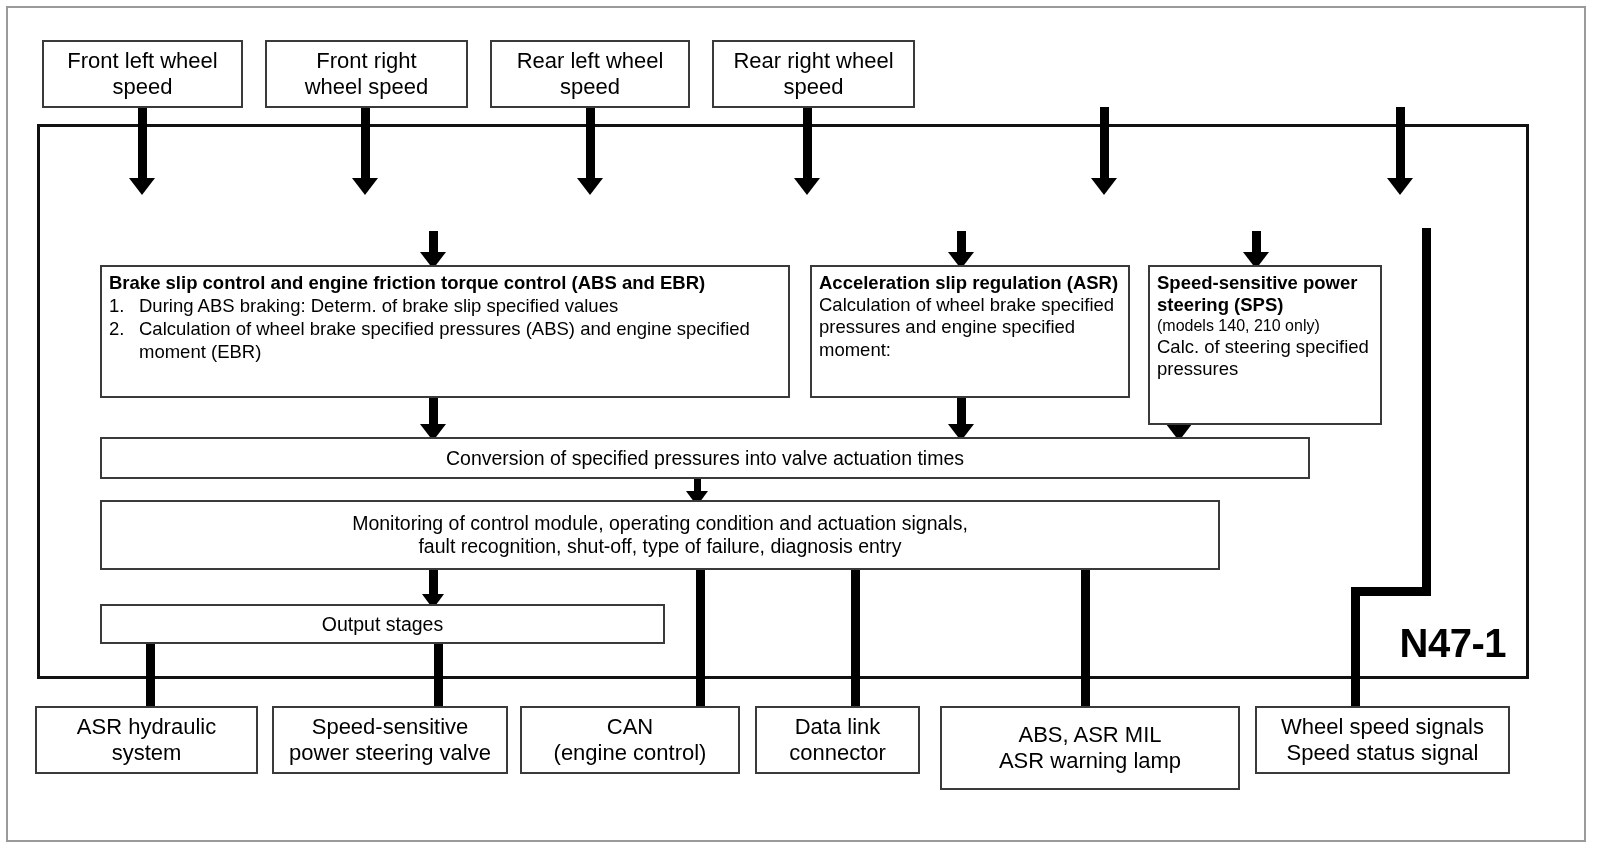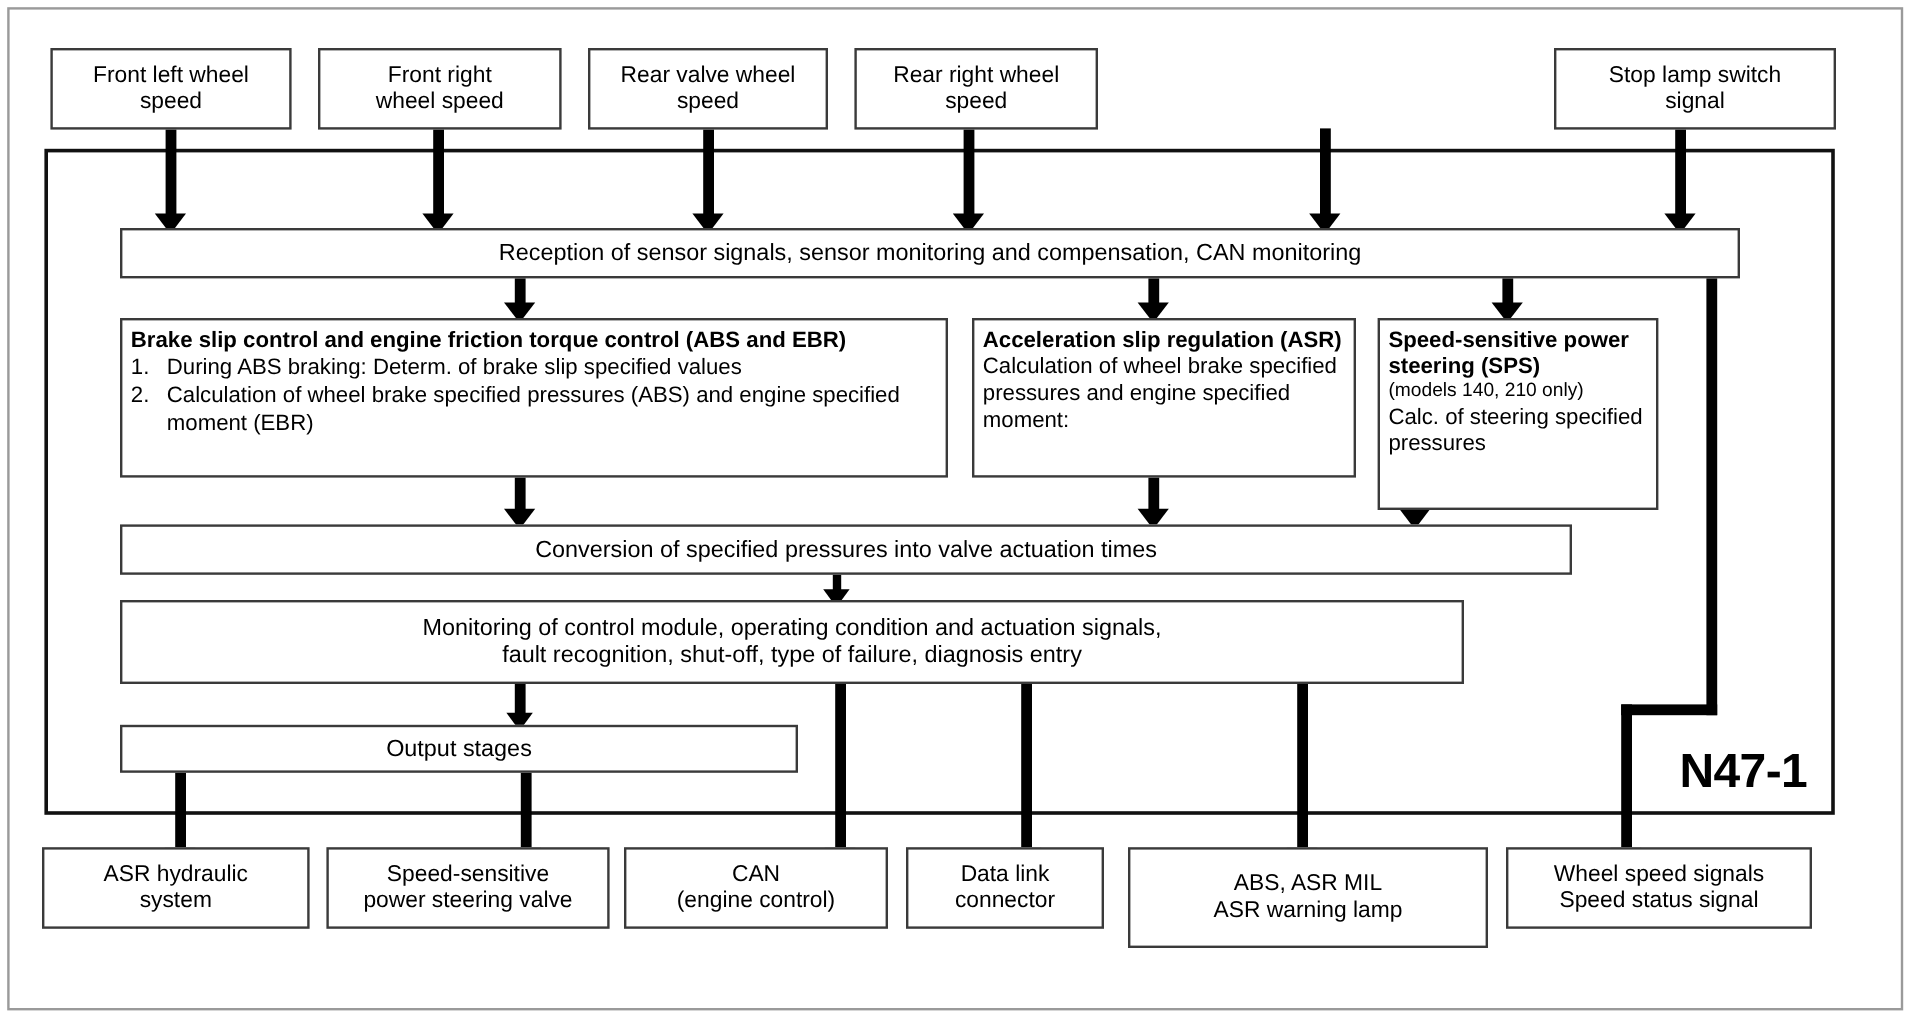--- a/index.html
+++ b/index.html
@@ -39,21 +39,21 @@
   .box {
     position: absolute;
     box-sizing: border-box;
     border: 2px solid #3a3a3a;
     background: #ffffff;
     display: flex;
     align-items: center;
     justify-content: center;
     text-align: center;
     color: #000;
-    font-size: 19px;
+    font-size: 22px;
     line-height: 1.18;
     padding: 3px 6px;
     z-index: 6;
   }
   .box.left-align {
     justify-content: flex-start;
     text-align: left;
     align-items: flex-start;
     padding: 5px 7px;
   }
@@ -123,53 +123,46 @@
 
   <div class="box" style="left:42px; top:40px; width:201px; height:68px;">
     <span class="box-text">Front left wheel
 speed</span>
   </div>
   <div class="box" style="left:265px; top:40px; width:203px; height:68px;">
     <span class="box-text">Front right
 wheel speed</span>
   </div>
   <div class="box" style="left:490px; top:40px; width:200px; height:68px;">
-    <span class="box-text">Rear valve wheel
+    <span class="box-text">Rear left wheel
 speed</span>
   </div>
   <div class="box" style="left:712px; top:40px; width:203px; height:68px;">
     <span class="box-text">Rear right wheel
 speed</span>
   </div>
-  <div class="box" style="left:1295px; top:40px; width:235px; height:68px;">
-    <span class="box-text">Stop lamp switch
-signal</span>
-  </div>
 
   <div class="vline" style="left:138px; top:107px; height:75px;"></div>
   <div class="arrowhead" style="left:129px; top:178px;"></div>
 
   <div class="vline" style="left:361px; top:107px; height:75px;"></div>
   <div class="arrowhead" style="left:352px; top:178px;"></div>
 
   <div class="vline" style="left:586px; top:107px; height:75px;"></div>
   <div class="arrowhead" style="left:577px; top:178px;"></div>
 
   <div class="vline" style="left:803px; top:107px; height:75px;"></div>
   <div class="arrowhead" style="left:794px; top:178px;"></div>
 
   <div class="vline" style="left:1100px; top:107px; height:75px;"></div>
   <div class="arrowhead" style="left:1091px; top:178px;"></div>
 
   <div class="vline" style="left:1396px; top:107px; height:75px;"></div>
   <div class="arrowhead" style="left:1387px; top:178px;"></div>
 
-  <div class="box" style="left:100px; top:190px; width:1350px; height:42px; font-size:19.5px;">
-    <span class="box-text">Reception of sensor signals, sensor monitoring and compensation, CAN monitoring</span>
-  </div>
 
   <div class="vline" style="left:429px; top:231px; height:29px;"></div>
   <div class="arrowhead" style="left:420px; top:252px;"></div>
 
   <div class="vline" style="left:957px; top:231px; height:29px;"></div>
   <div class="arrowhead" style="left:948px; top:252px;"></div>
 
   <div class="vline" style="left:1252px; top:231px; height:29px;"></div>
   <div class="arrowhead" style="left:1243px; top:252px;"></div>
 

